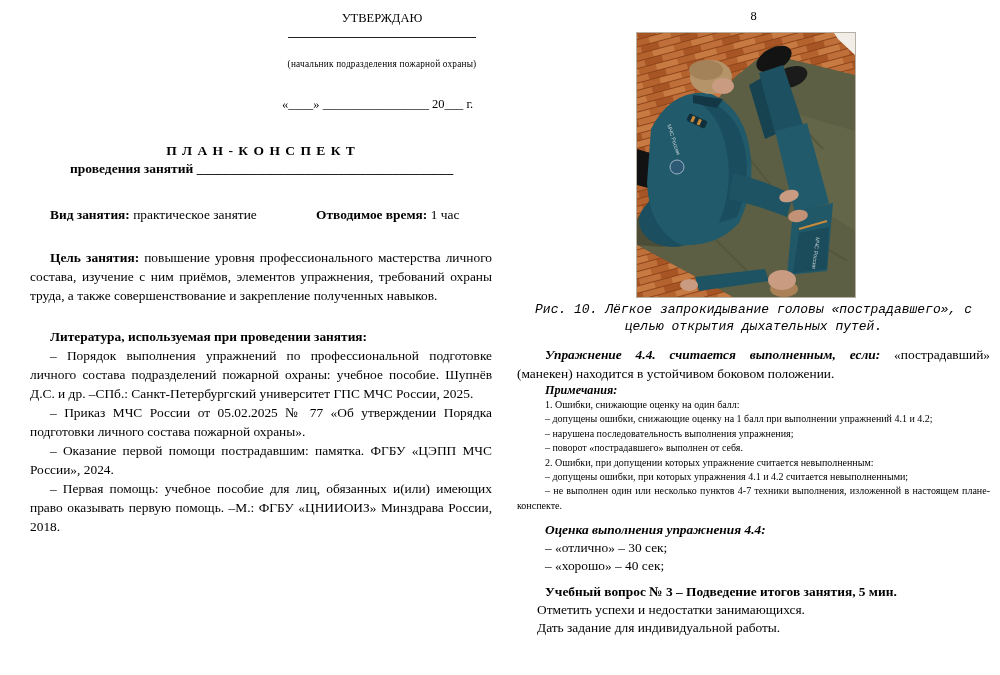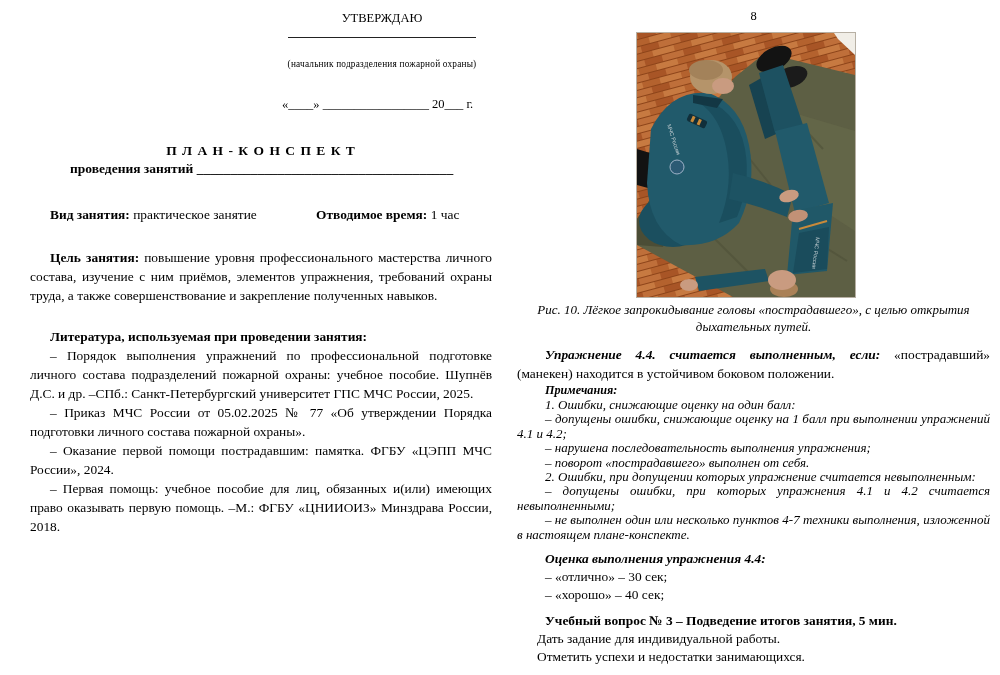--- a/index.html
+++ b/index.html
@@ -27,25 +27,25 @@
   .tema { margin-top:38px; }
   .vid-row { margin-top:27px; position:relative; font-size:13.4px; line-height:19px; text-indent:20px; }
   .otvod { position:absolute; left:286px; top:0; text-indent:0; }
   .goal { margin-top:24px; }
   .lit-heading { margin-top:22px; font-weight:bold; font-size:13.4px; line-height:19px; text-indent:20px; }
 
   
   .page-num { text-align:center; font-size:12.5px; line-height:16px; }
   .photo-wrap { margin-left:119px; margin-top:8px; width:218px; height:264px; border:1px solid #b7b0a4; box-sizing:content-box; }
   .photo-wrap svg { display:block; }
-  .caption { font-style:italic; font-size:13px; line-height:16.5px; text-align:center; margin-top:4px; padding:0 6px; }
+  .caption { font-style:italic; font-size:13px; line-height:16.5px; text-align:center; margin-top:4px; padding:0 6px;font-family:Liberation Mono, monospace; }
   .ex-para { margin-top:11px; font-size:13.4px; line-height:18.5px; text-align:justify; text-indent:28px; }
   .bi { font-weight:bold; font-style:italic; }
   .notes-heading { font-weight:bold; font-style:italic; font-size:12.2px; line-height:15px; text-indent:28px; }
-  .note-item { font-style:italic; font-size:13px; line-height:14.4px; text-align:justify; text-indent:28px; }
+  .note-item { font-size:10px; line-height:14.4px; text-align:justify; text-indent:28px; }
   .score-heading { margin-top:8px; font-weight:bold; font-style:italic; font-size:13.4px; line-height:18px; text-indent:28px; }
   .score-item { font-size:13.4px; line-height:18px; text-indent:28px; }
   .q-heading { margin-top:8px; font-weight:bold; font-size:13.4px; line-height:18px; text-indent:28px; }
   .q-line { font-size:13.4px; line-height:17.5px; margin-left:20px; }
 </style>
 </head>
 <body>
 
 <div class="page page-left">
 
@@ -151,15 +151,15 @@
   <div class="note-item">– поворот «пострадавшего» выполнен от себя.</div>
   <div class="note-item">2. Ошибки, при допущении которых упражнение считается невыполненным:</div>
   <div class="note-item">– допущены ошибки, при которых упражнения 4.1 и 4.2 считается невыполненными;</div>
   <div class="note-item">– не выполнен один или несколько пунктов 4-7 техники выполнения, изложенной в настоящем плане-конспекте.</div>
 
   <div class="score-heading">Оценка выполнения упражнения 4.4:</div>
   <div class="score-item">– «отлично» – 30 сек;</div>
   <div class="score-item">– «хорошо» – 40 сек;</div>
 
   <div class="q-heading">Учебный вопрос № 3 – Подведение итогов занятия, 5 мин.</div>
+  <div class="q-line">Отметить успехи и недостатки занимающихся.</div>
   <div class="q-line">Дать задание для индивидуальной работы.</div>
-  <div class="q-line">Отметить успехи и недостатки занимающихся.</div>
 </div>
 
 </body></html>

